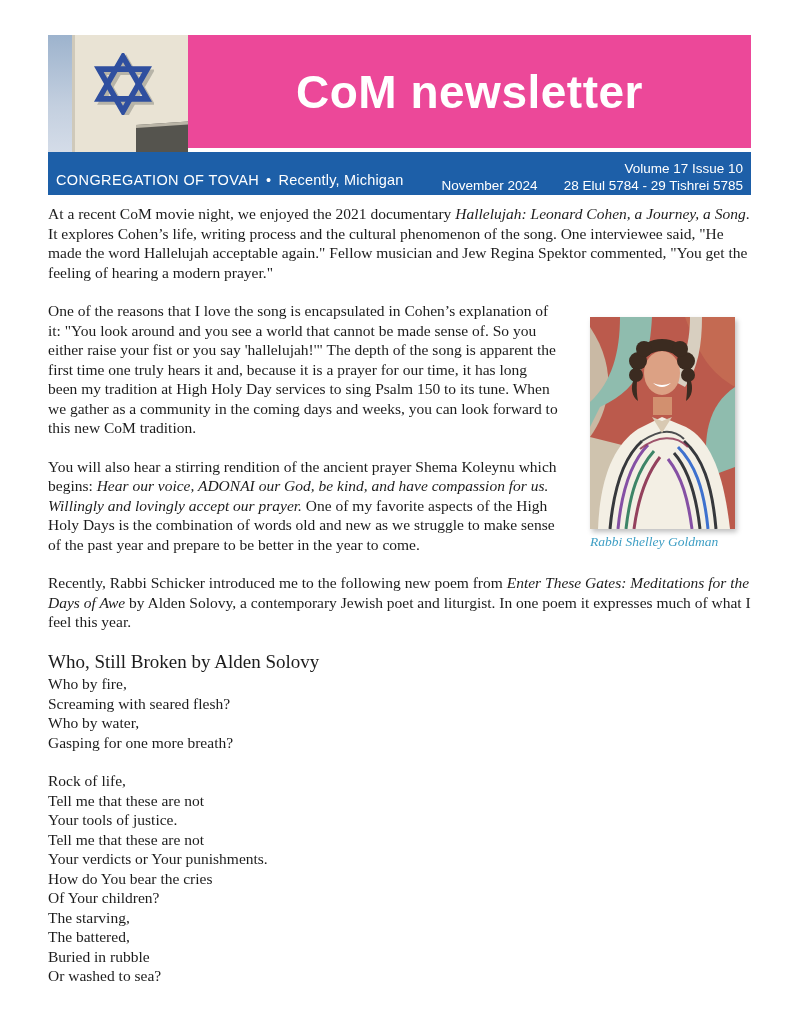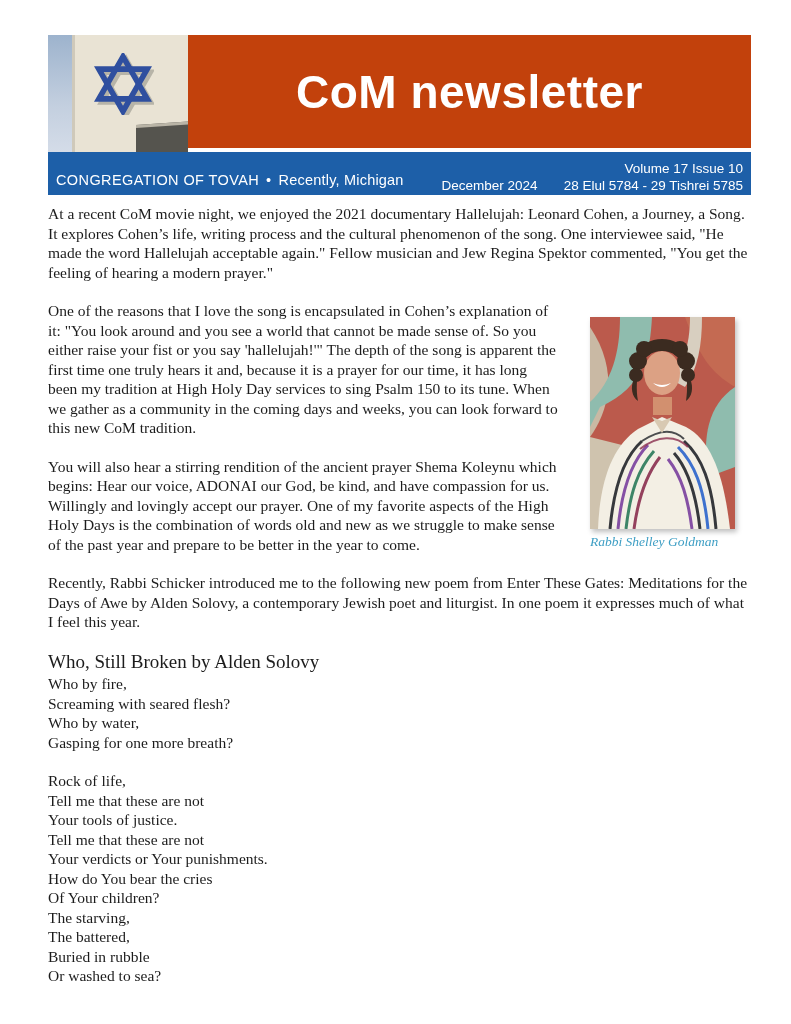--- a/index.html
+++ b/index.html
@@ -20,21 +20,21 @@
     position:relative;width:140px;height:117px;flex:0 0 140px;
     background:#e9e3d4;overflow:hidden;
   }
   .sky{position:absolute;left:0;top:0;width:24px;height:100%;
        background:linear-gradient(180deg,#9db3cd 0%,#c3cfdf 60%,#d4dce8 100%);}
   .bldg-edge{position:absolute;left:24px;top:0;width:3px;height:100%;background:#cfc9ba;}
   .star-wrap{position:absolute;left:44px;top:18px;width:62px;height:62px;}
   .window{position:absolute;right:-6px;bottom:-4px;width:58px;height:30px;
           background:#55544e;transform:skewY(-4deg);border-top:3px solid #b9b4a6;}
   .orange-band{
-    flex:1;height:113px;background:#c2410c;
+    flex:1;height:113px;background:#ec4899;
     display:flex;align-items:center;justify-content:center;
   }
   .nl-title{
     font-family:"Liberation Sans", sans-serif;
     font-weight:bold;color:#ffffff;font-size:46px;letter-spacing:0.5px;
   }
   .blue-band{
     height:43px;background:#1d5fa8;color:#ffffff;
     font-family:"Liberation Sans", sans-serif;
     display:flex;justify-content:space-between;align-items:stretch;
@@ -52,21 +52,21 @@
     font-family:"Liberation Sans", sans-serif;
     font-weight:400;color:#c2282c;
     font-size:76px;line-height:58px;letter-spacing:1px;
     white-space:nowrap;
   }
   h1.headline span{display:inline-block;transform:scaleX(0.48);transform-origin:0 50%;}
 
   
   .article{margin-top:9px;font-size:15.5px;line-height:19.5px;}
   .article p{margin:0 0 19px 0;}
-  .it{}
+  .it{font-style:italic;}
 
   figure.rabbi{
     float:right;width:145px;margin:0 0 -12px 14px;padding:16px;
   }
   .portrait{display:block;width:145px;height:212px;box-shadow:2px 3px 5px rgba(0,0,0,0.25);}
   figcaption{
     margin-top:5px;font-style:italic;color:#3d9ec4;font-size:13.5px;line-height:16px;
   }
 
   h2.poem-title{font-size:19px;margin:20px 0 3px 0;font-weight:normal;}
@@ -102,21 +102,21 @@
       </div>
     </div>
 
     <div class="blue-band">
       <div class="org-line">
         <span>CONGREGATION OF TOVAH</span><span class="sep">•</span><span class="loc">Recently, Michigan</span>
       </div>
       <div class="issue-block">
         <div>Volume 17 Issue 10</div>
         <div class="date-row">
-          <span>December 2024</span><span class="hd">28 Elul 5784 - 29 Tishrei 5785</span>
+          <span>November 2024</span><span class="hd">28 Elul 5784 - 29 Tishrei 5785</span>
         </div>
       </div>
     </div>
 
 
     <div class="article">
 
       <p><span>At a recent CoM movie night, we enjoyed the 2021 documentary </span><span class="it">Hallelujah: Leonard Cohen, a Journey, a Song</span><span>. It explores Cohen’s life, writing process and the cultural phenomenon of the song. One interviewee said, "He made the word Hallelujah acceptable again." Fellow musician and Jew Regina Spektor commented, "You get the feeling of hearing a modern prayer."</span></p>
 
       <figure class="rabbi">

